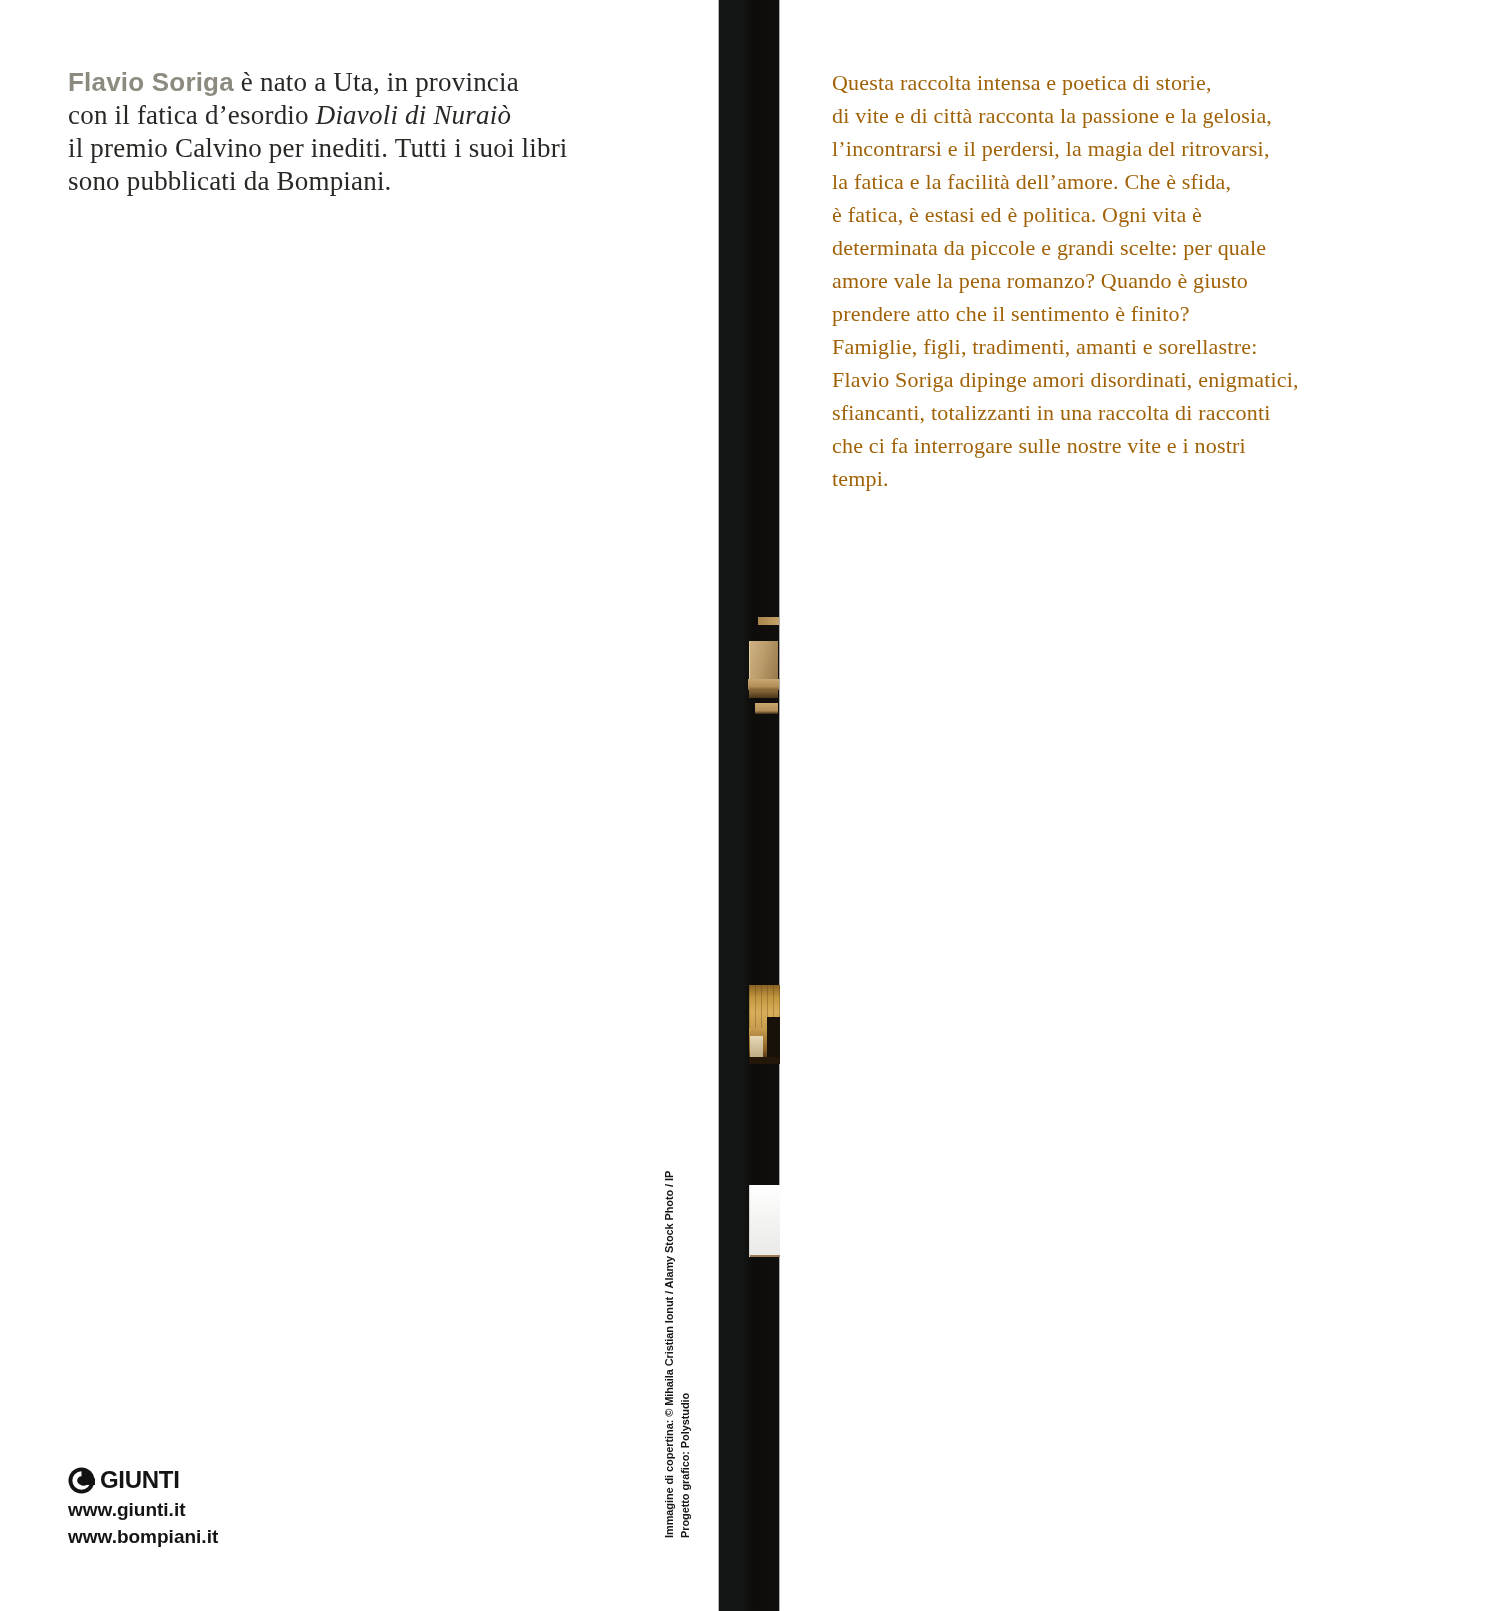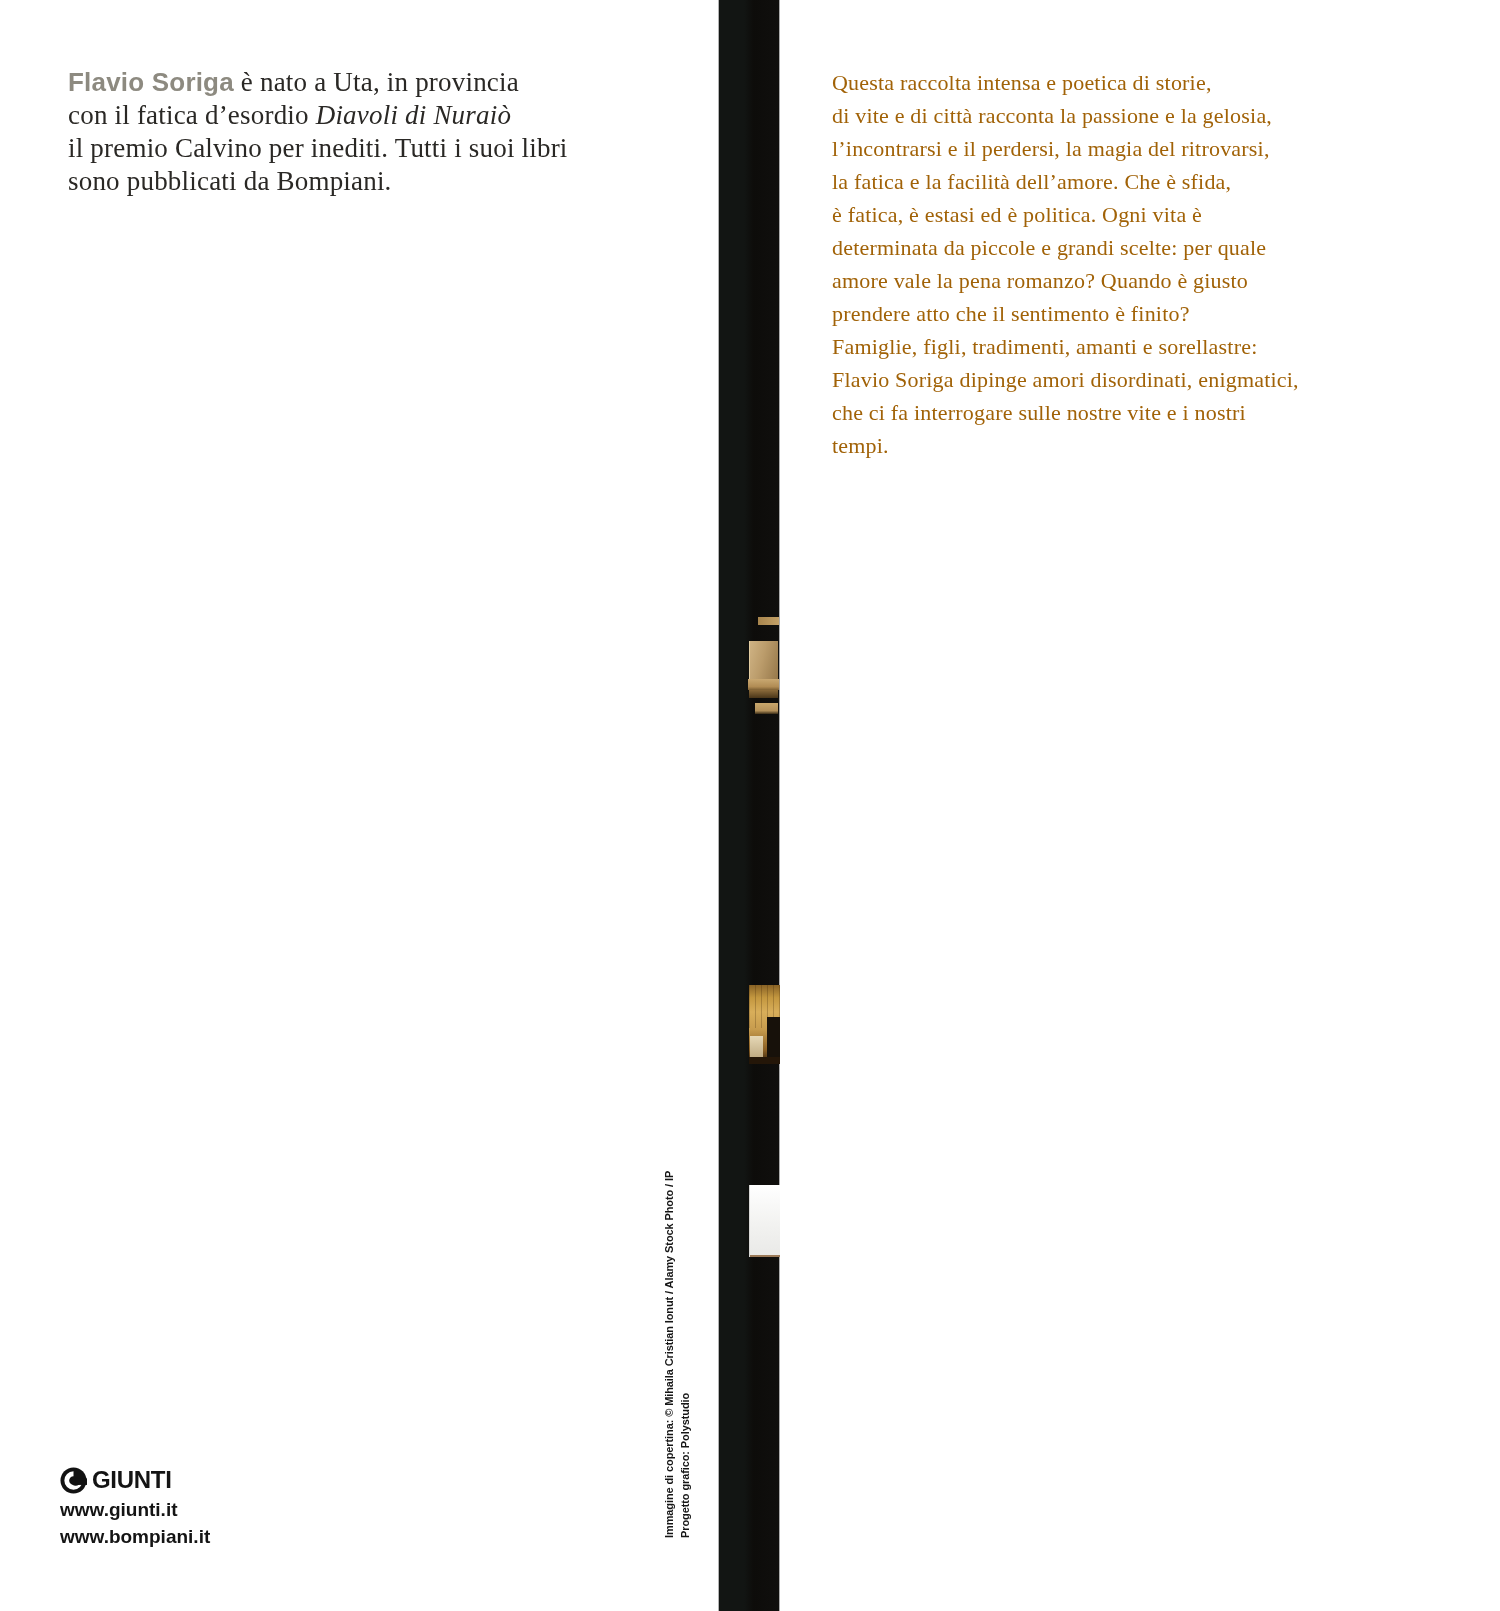--- a/index.html
+++ b/index.html
@@ -128,21 +128,21 @@
     font-family: "Liberation Sans", sans-serif;
     font-weight: bold;
     font-size: 11px;
     line-height: 15.5px;
     letter-spacing: -0.1px;
     color: #161616;
     white-space: nowrap;
   }
 
   
-  .publisher { position: absolute; left: 60px; top: 1466px; }
+  .publisher { position: absolute; left: 68px; top: 1466px; }
   .logo-row { display: flex; align-items: center; gap: 5px; }
   .logo-mark { width: 27px; height: 27px; display: block; }
   .logo-word {
     font-family: "Liberation Sans", sans-serif;
     font-weight: bold;
     font-size: 24px;
     letter-spacing: -0.3px;
     color: #141414;
   }
   .urls {
@@ -170,20 +170,21 @@
     <div>Questa raccolta intensa e poetica di storie,</div>
     <div>di vite e di città racconta la passione e la gelosia,</div>
     <div>l’incontrarsi e il perdersi, la magia del ritrovarsi,</div>
     <div>la fatica e la facilità dell’amore. Che è sfida,</div>
     <div>è fatica, è estasi ed è politica. Ogni vita è</div>
     <div>determinata da piccole e grandi scelte: per quale</div>
     <div>amore vale la pena romanzo? Quando è giusto</div>
     <div>prendere atto che il sentimento è finito?</div>
     <div>Famiglie, figli, tradimenti, amanti e sorellastre:</div>
     <div>Flavio Soriga dipinge amori disordinati, enigmatici,</div>
+    <div>sfiancanti, totalizzanti in una raccolta di racconti</div>
     <div>che ci fa interrogare sulle nostre vite e i nostri</div>
     <div>tempi.</div>
   </div>
 
   <div class="spine">
     <div class="frag frag-brass">
       <div class="sliver"></div>
       <div class="body"></div>
       <div class="ledge"></div>
       <div class="underledge"></div>

